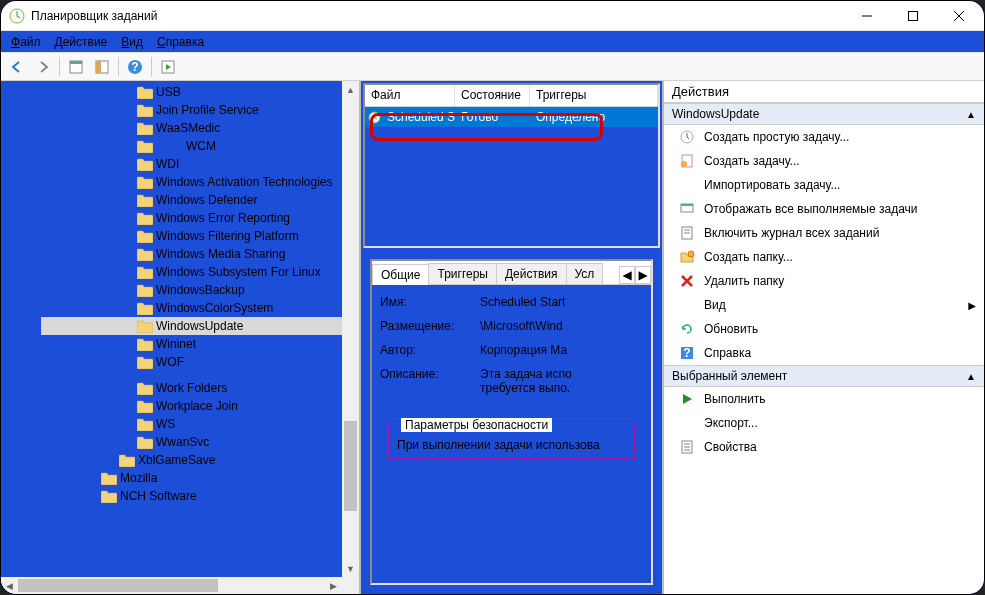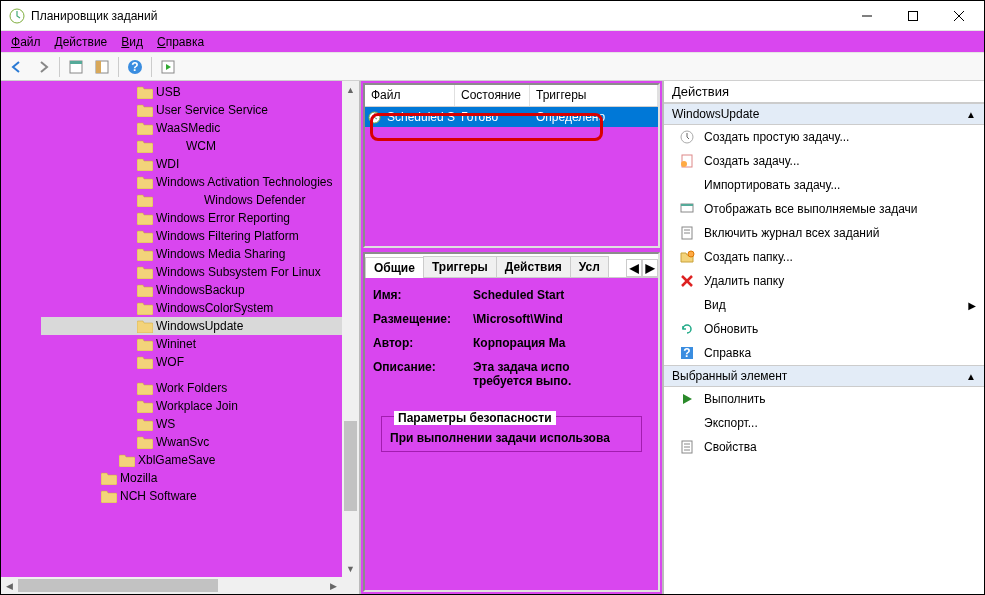--- a/index.html
+++ b/index.html
@@ -1,17 +1,17 @@
 <!DOCTYPE html>
 <html><head>
 <meta charset="utf-8">
 <style>
 * { box-sizing: border-box; margin: 0; padding: 0; font-family: "Segoe UI", Tahoma, sans-serif; font-size: 12px; }
 body { background: #222; width: 985px; height: 595px; overflow: hidden; }
-.window { width: 985px; height: 595px; background: #d946ef; border: 1px solid #000; border-radius: 0; overflow: hidden; display: flex; flex-direction: column; }
+.window { width: 985px; height: 595px; background: #1d4ed8; border: 1px solid #000; border-radius: 16px; overflow: hidden; display: flex; flex-direction: column; }
 .titlebar { height: 30px; background: #fff; display: flex; align-items: center; padding: 0 2px 0 8px; border-bottom: 1px solid #e5e5e5; }
 .titlebar-icon { width: 16px; height: 16px; margin-right: 6px; }
 .titlebar-text { flex: 1; font-size: 12px; }
 .win-controls { display: flex; }
 .win-btn { width: 46px; height: 30px; display: flex; align-items: center; justify-content: center; }
 .menubar { height: 22px; display: flex; align-items: center; padding: 0 4px; gap: 2px; border-bottom: 1px solid #e5e5e5; }
 .menu-item { padding: 2px 6px; text-decoration: underline; text-decoration-color: transparent; }
 .menu-item::first-letter { text-decoration: underline; }
 .toolbar { height: 28px; display: flex; align-items: center; padding: 0 4px; gap: 2px; border-bottom: 1px solid #d0d0d0; background: #f8f8f8; }
 .tool-btn { width: 24px; height: 24px; display: flex; align-items: center; justify-content: center; border: 1px solid transparent; }
@@ -21,21 +21,21 @@
 .tree-item { display: flex; align-items: center; height: 18px; padding: 0 2px; white-space: nowrap; cursor: default; }
 .tree-item.sel { background: #d9d9d9; }
 .tree-item .folder-icon { width: 16px; height: 13px; margin-right: 3px; flex-shrink: 0; }
 .mid-pane { flex: 1; display: flex; flex-direction: column; border-right: 2px solid #bbb; overflow: hidden; }
 .task-list { height: 165px; border: 2px inset #e0e0e0; margin: 2px; overflow: hidden; position: relative; }
 .task-header { display: flex; height: 22px; background: #fff; border-bottom: 1px solid #d0d0d0; }
 .task-header .col { padding: 3px 6px; border-right: 1px solid #e0e0e0; font-size: 12px; }
 .task-row { display: flex; height: 20px; align-items: center; background: #0078d7; color: #fff; }
 .task-row .cell { padding: 0 6px; white-space: nowrap; overflow: hidden; }
 .highlight-box { position: absolute; left: 5px; top: 28px; width: 233px; height: 28px; border: 3px solid #d80000; border-radius: 8px; pointer-events: none; }
-.detail-pane { flex: 1; border: 2px inset #e0e0e0; margin: 2px; overflow: hidden; display: flex; flex-direction: column; font-weight: bold; }
+.detail-pane { flex: 1; border: 2px inset #e0e0e0; margin: 9px; overflow: hidden; display: flex; flex-direction: column; }
 .tabs { display: flex; height: 24px; border-bottom: 1px solid #ccc; background: #fff; align-items: flex-end; }
 .tab { padding: 3px 8px; border: 1px solid #ccc; border-bottom: none; margin-right: -1px; background: #f0f0f0; font-size: 12px; }
 .tab.active { background: #fff; position: relative; top: 1px; }
 .tab-nav { margin-left: auto; display: flex; }
 .tab-nav .nav { width: 16px; height: 18px; display: flex; align-items: center; justify-content: center; border: 1px solid #ccc; }
 .detail-body { flex: 1; padding: 10px 8px; overflow: hidden; }
 .field-row { display: flex; margin-bottom: 10px; }
 .field-label { width: 100px; }
 .field-value { flex: 1; white-space: nowrap; overflow: hidden; }
 .security-group { margin-top: 20px; padding: 8px; }
@@ -142,21 +142,21 @@
           <div class="tree-item" style="padding-left: 96px;">
             <span class="folder-icon"><svg viewBox="0 0 16 13">
                 <path d="M0 2 L0 12 Q0 13 1 13 L15 13 Q16 13 16 12 L16 4 Q16 3 15 3 L7 3 L6 1 L1 1 Q0 1 0 2 Z" fill="#f3d37a" stroke="#c9a23a" stroke-width="0.5"></path>
               </svg></span>
             <span>USB</span>
           </div>
           <div class="tree-item" style="padding-left: 96px;">
             <span class="folder-icon"><svg viewBox="0 0 16 13">
                 <path d="M0 2 L0 12 Q0 13 1 13 L15 13 Q16 13 16 12 L16 4 Q16 3 15 3 L7 3 L6 1 L1 1 Q0 1 0 2 Z" fill="#f3d37a" stroke="#c9a23a" stroke-width="0.5"></path>
               </svg></span>
-            <span>User Service Service</span>
+            <span>Join Profile Service</span>
           </div>
           <div class="tree-item" style="padding-left: 96px;">
             <span class="folder-icon"><svg viewBox="0 0 16 13">
                 <path d="M0 2 L0 12 Q0 13 1 13 L15 13 Q16 13 16 12 L16 4 Q16 3 15 3 L7 3 L6 1 L1 1 Q0 1 0 2 Z" fill="#f3d37a" stroke="#c9a23a" stroke-width="0.5"></path>
               </svg></span>
             <span>WaaSMedic</span>
           </div>
           <div class="tree-item" style="padding-left: 96px; gap: 30px;">
             <span class="folder-icon"><svg viewBox="0 0 16 13">
                 <path d="M0 2 L0 12 Q0 13 1 13 L15 13 Q16 13 16 12 L16 4 Q16 3 15 3 L7 3 L6 1 L1 1 Q0 1 0 2 Z" fill="#f3d37a" stroke="#c9a23a" stroke-width="0.5"></path>
@@ -168,21 +168,21 @@
                 <path d="M0 2 L0 12 Q0 13 1 13 L15 13 Q16 13 16 12 L16 4 Q16 3 15 3 L7 3 L6 1 L1 1 Q0 1 0 2 Z" fill="#f3d37a" stroke="#c9a23a" stroke-width="0.5"></path>
               </svg></span>
             <span>WDI</span>
           </div>
           <div class="tree-item" style="padding-left: 96px;">
             <span class="folder-icon"><svg viewBox="0 0 16 13">
                 <path d="M0 2 L0 12 Q0 13 1 13 L15 13 Q16 13 16 12 L16 4 Q16 3 15 3 L7 3 L6 1 L1 1 Q0 1 0 2 Z" fill="#f3d37a" stroke="#c9a23a" stroke-width="0.5"></path>
               </svg></span>
             <span>Windows Activation Technologies</span>
           </div>
-          <div class="tree-item" style="padding-left: 96px; gap: 48px;">
+          <div class="tree-item" style="padding-left: 96px;">
             <span class="folder-icon"><svg viewBox="0 0 16 13">
                 <path d="M0 2 L0 12 Q0 13 1 13 L15 13 Q16 13 16 12 L16 4 Q16 3 15 3 L7 3 L6 1 L1 1 Q0 1 0 2 Z" fill="#f3d37a" stroke="#c9a23a" stroke-width="0.5"></path>
               </svg></span>
             <span>Windows Defender</span>
           </div>
           <div class="tree-item" style="padding-left: 96px;">
             <span class="folder-icon"><svg viewBox="0 0 16 13">
                 <path d="M0 2 L0 12 Q0 13 1 13 L15 13 Q16 13 16 12 L16 4 Q16 3 15 3 L7 3 L6 1 L1 1 Q0 1 0 2 Z" fill="#f3d37a" stroke="#c9a23a" stroke-width="0.5"></path>
               </svg></span>
             <span>Windows Error Reporting</span>

